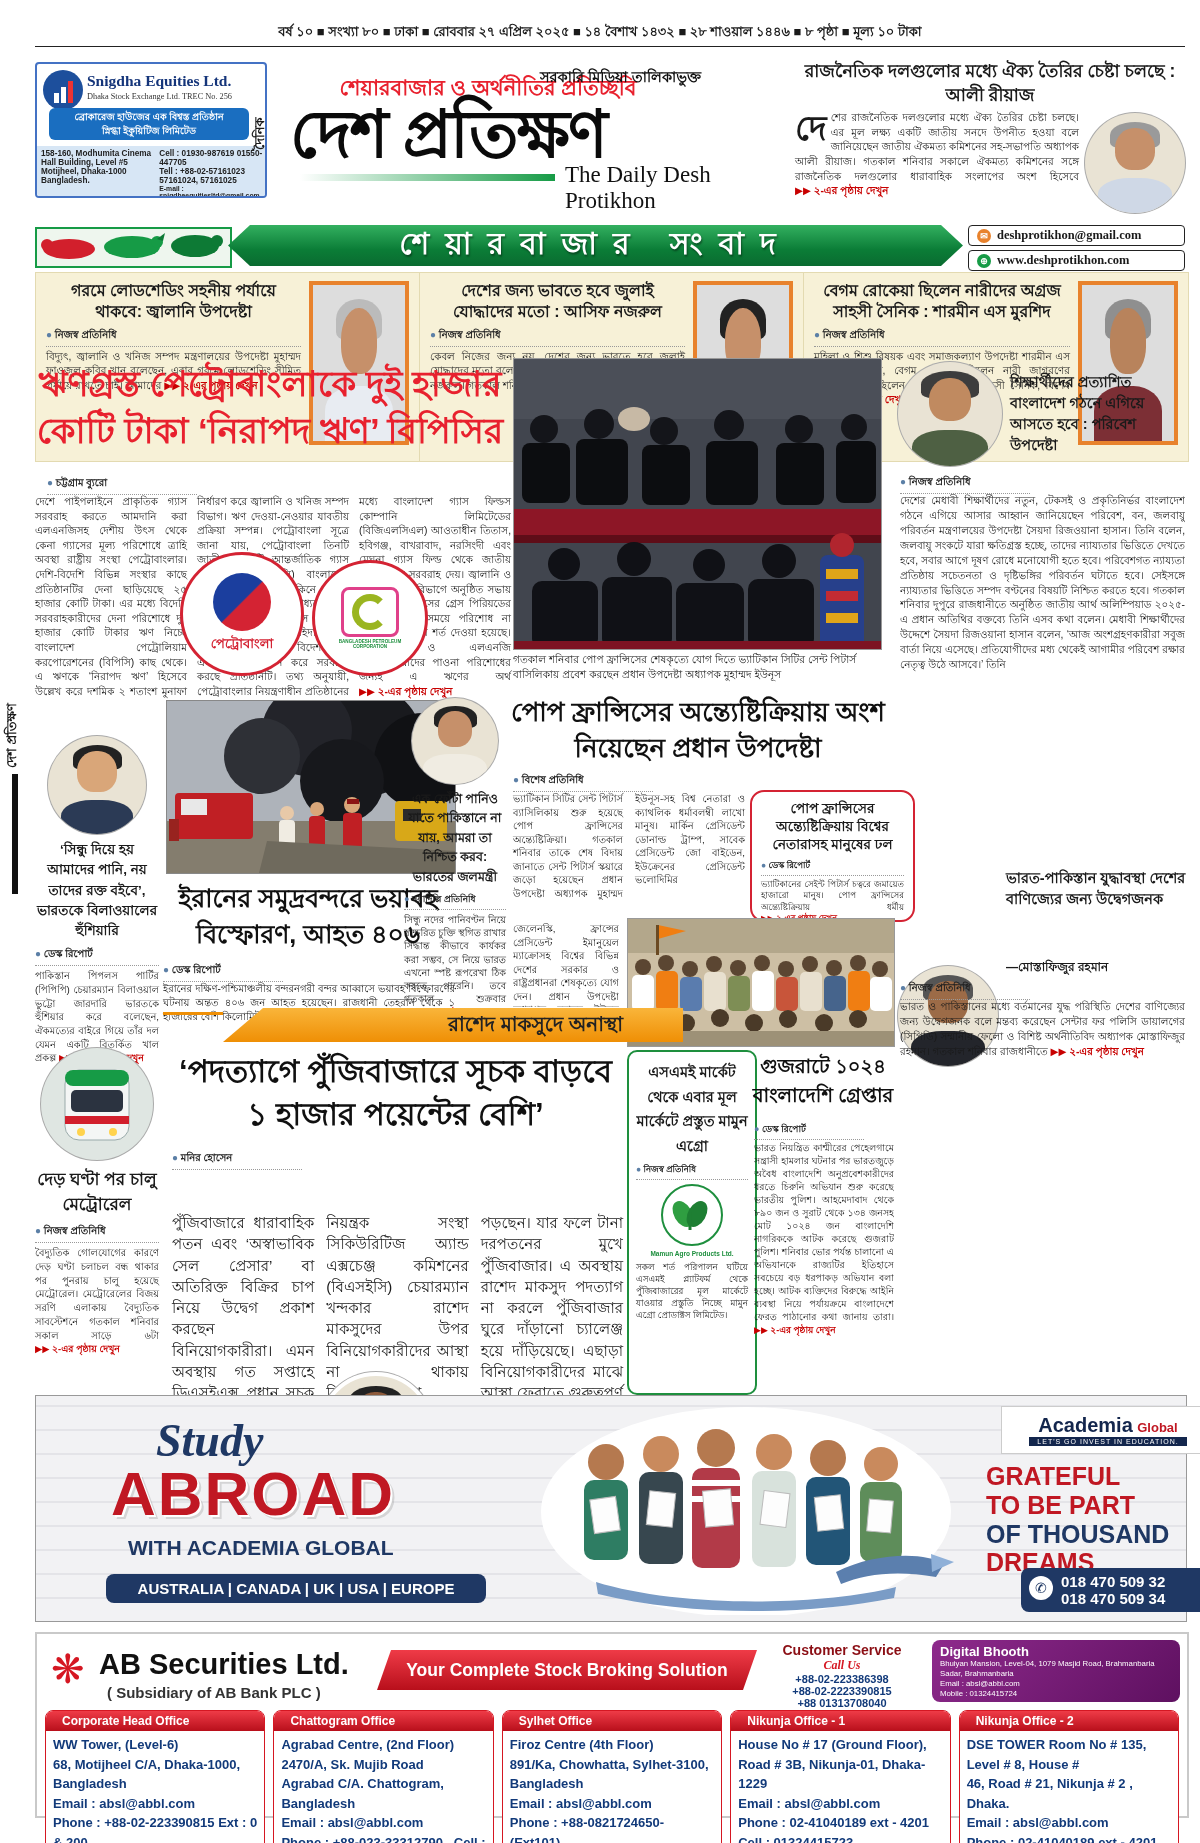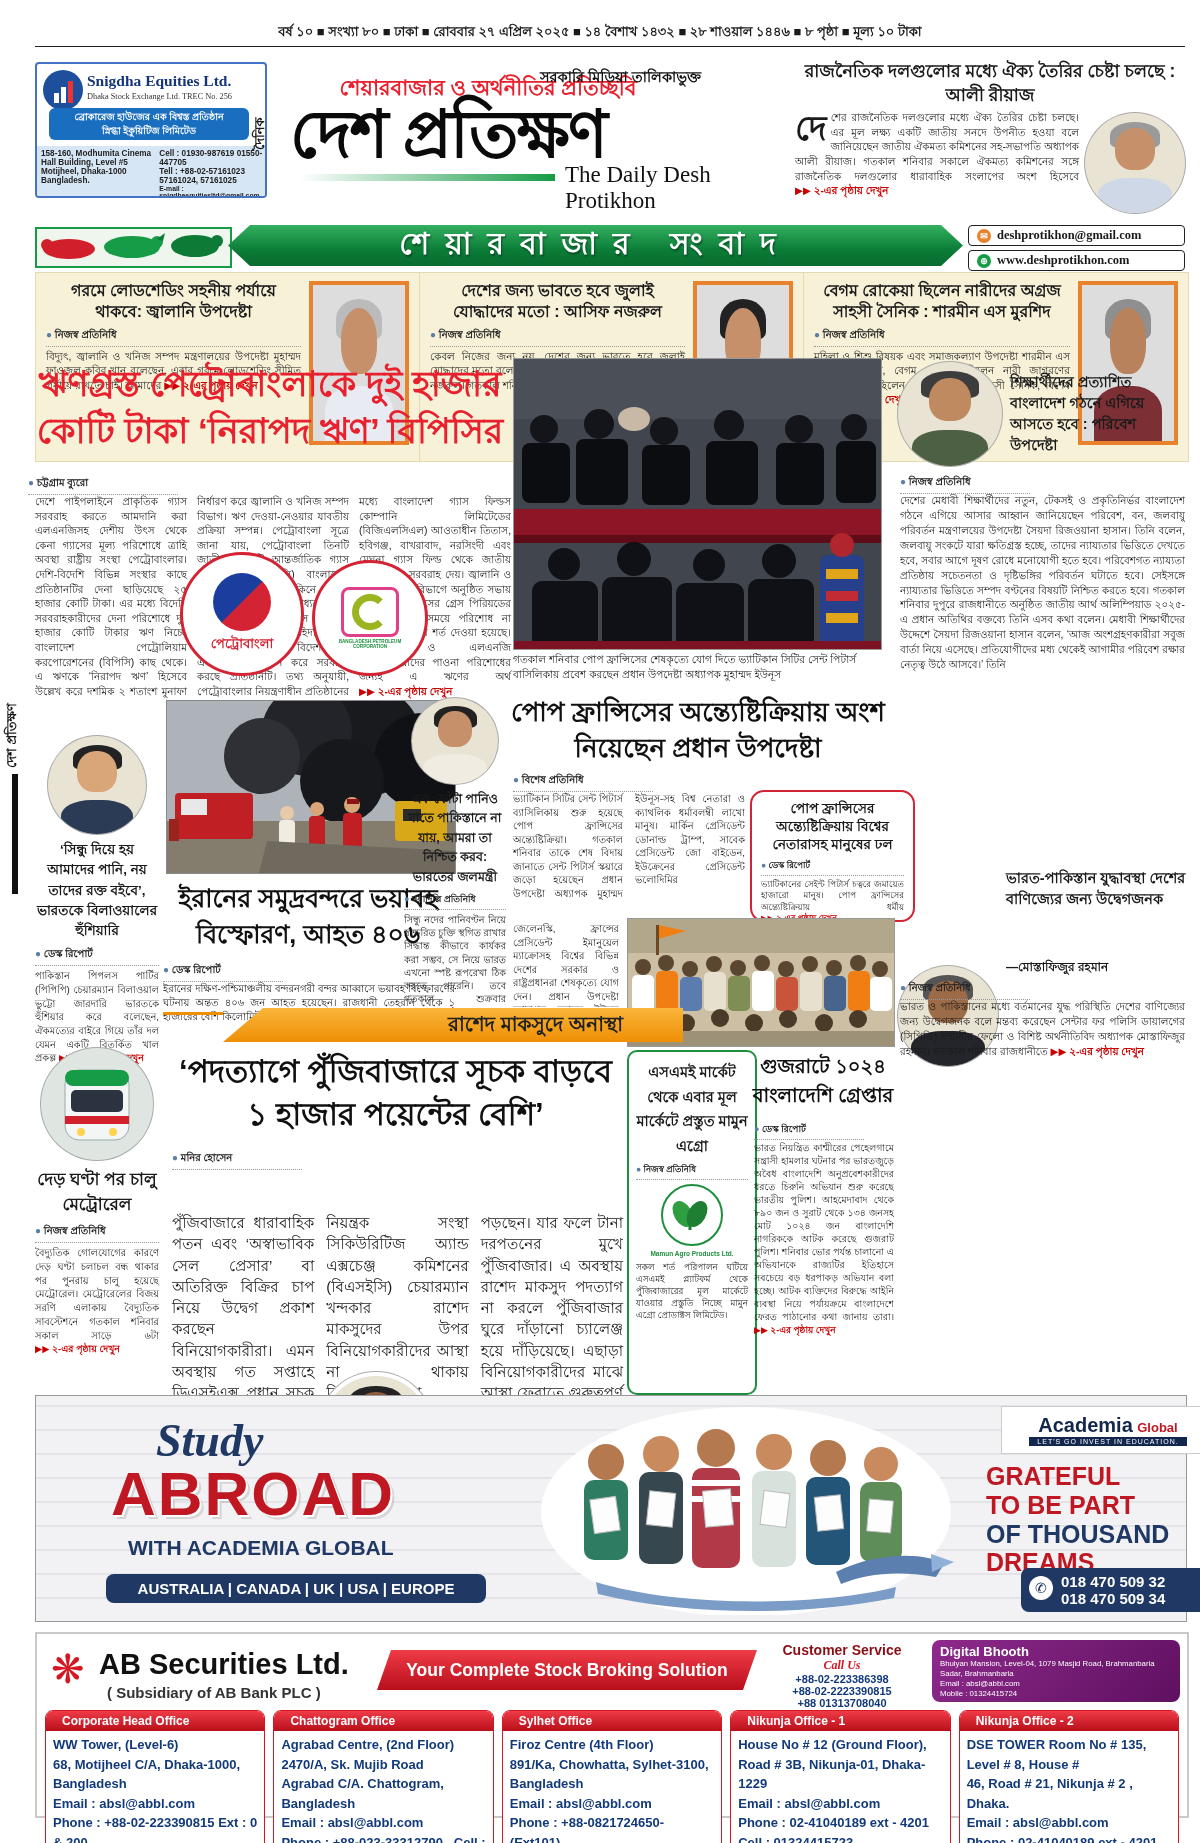--- a/index.html
+++ b/index.html
@@ -171,21 +171,21 @@
         <span class="see">▶▶ ২-এর পৃষ্ঠায় দেখুন</span></div>
     </div>
     <div class="portrait photo-frame" style="width:92px;height:156px;flex:none;">
       <div class="p-hair" style="background:#8f8f8f;"></div>
         <div class="p-head" style="background:#b8835c;"></div>
         <div class="p-body" style="background:#7c2f35;"></div>
     </div>
   </div>
 
   <div id="lead-headline" class="abs" style="left:30px;top:360px;width:480px;">ঋণগ্রস্ত পেট্রোবাংলাকে দুই হাজার কোটি টাকা ‘নিরাপদ ঋণ’ বিপিসির</div>
-  <div class="abs byline" style="left:28px;top:475px;width:150px;"><span class="dot">●</span>
+  <div class="abs byline" style="left:47px;top:475px;width:150px;"><span class="dot">●</span>
     <span>চট্টগ্রাম ব্যুরো</span></div>
   <div class="abs just" style="left:35px;top:495px;width:476px;height:250px;column-count:3;column-gap:10px;font-size:10.3px;line-height:1.42;">
     <span>দেশে পাইপলাইনে প্রাকৃতিক গ্যাস সরবরাহ করতে আমদানি করা এলএনজিসহ দেশীয় উৎস থেকে কেনা গ্যাসের মূল্য পরিশোধে ত্রাহি অবস্থা রাষ্ট্রীয় সংস্থা পেট্রোবাংলার। দেশি-বিদেশি বিভিন্ন সংস্থার কাছে প্রতিষ্ঠানটির দেনা ছাড়িয়েছে ২৫ হাজার কোটি টাকা। এর মধ্যে বিদেশি সরবরাহকারীদের দেনা পরিশোধে দুই হাজার কোটি টাকার ঋণ নিচ্ছে বাংলাদেশ পেট্রোলিয়াম করপোরেশনের (বিপিসি) কাছ থেকে। এ ঋণকে ‘নিরাপদ ঋণ’ হিসেবে উল্লেখ করে দশমিক ২ শতাংশ মুনাফা নির্ধারণ করে জ্বালানি ও খনিজ সম্পদ বিভাগ। ঋণ দেওয়া-নেওয়ার যাবতীয় প্রক্রিয়া সম্পন্ন। পেট্রোবাংলা সূত্রে জানা যায়, পেট্রোবাংলা তিনটি জাতীয় ও দুটি আন্তর্জাতিক গ্যাস কোম্পানির (আইওসি) বাংলাদেশি </span><span>উৎস থেকে গ্যাস কিনে ছয়টি বিতরণকারী প্রতিষ্ঠানের মাধ্যমে গ্রাহক পর্যায়ে পাইপলাইনে গ্যাস সরবরাহ করে। দেশি উৎস থেকে চাহিদা মেটাতে না পেরে ২০১৮ সালে বিদেশ থেকে এলএনজি আমদানি করে সরবরাহ করছে প্রতিষ্ঠানটি। তথ্য অনুযায়ী, পেট্রোবাংলার নিয়ন্ত্রণাধীন প্রতিষ্ঠানের মধ্যে বাংলাদেশ গ্যাস ফিল্ডস কোম্পানি লিমিটেডের (বিজিএলসিএল) আওতাধীন তিতাস, হবিগঞ্জ, বাখরাবাদ, নরসিংদী এবং মেঘনা গ্যাস ফিল্ড থেকে জাতীয় গ্রিডে </span><span>গ্যাস সরবরাহ দেয়। জ্বালানি ও খনিজ সম্পদ বিভাগে অনুষ্ঠিত সভায় এ ঋণ আট মাসের গ্রেস পিরিয়ডের পরে নির্ধারিত সময়ে পরিশোধ না করলে অর্থদণ্ডের শর্ত দেওয়া হয়েছে। আইওসি ও এলএনজি সরবরাহকারীদের পাওনা পরিশোধের জন্যই এ ঋণের অর্থ </span>
     <span class="see">▶▶ ২-এর পৃষ্ঠায় দেখুন</span>
   </div>
 
   <div id="pb-logo" class="abs logo-circle" style="left:180px;top:552px;width:118px;height:118px;">
     <div id="pb-inner"></div>
     <div id="pb-label">পেট্রোবাংলা</div>
   </div>
@@ -559,21 +559,21 @@
             <div>Firoz Centre (4th Floor)</div>
             <div>891/Ka, Chowhatta, Sylhet-3100, Bangladesh</div>
             <div>Email : absl@abbl.com</div>
             <div>Phone : +88-0821724650-(Ext101).</div>
             <div>Cell: +88-01711000177 , Fax : +88-0821-2832780</div>
           </div>
       </div>
       <div class="office" style="flex:1;">
         <div class="oh">Nikunja Office - 1</div>
         <div class="ol">
-            <div>House No # 12 (Ground Floor),</div>
+            <div>House No # 17 (Ground Floor),</div>
             <div>Road # 3B, Nikunja-01, Dhaka-1229</div>
             <div>Email : absl@abbl.com</div>
             <div>Phone : 02-41040189 ext - 4201</div>
             <div>Cell : 01324415723</div>
           </div>
       </div>
       <div class="office" style="flex:1;">
         <div class="oh">Nikunja Office - 2</div>
         <div class="ol">
             <div>DSE TOWER  Room No # 135, Level # 8, House #</div>

